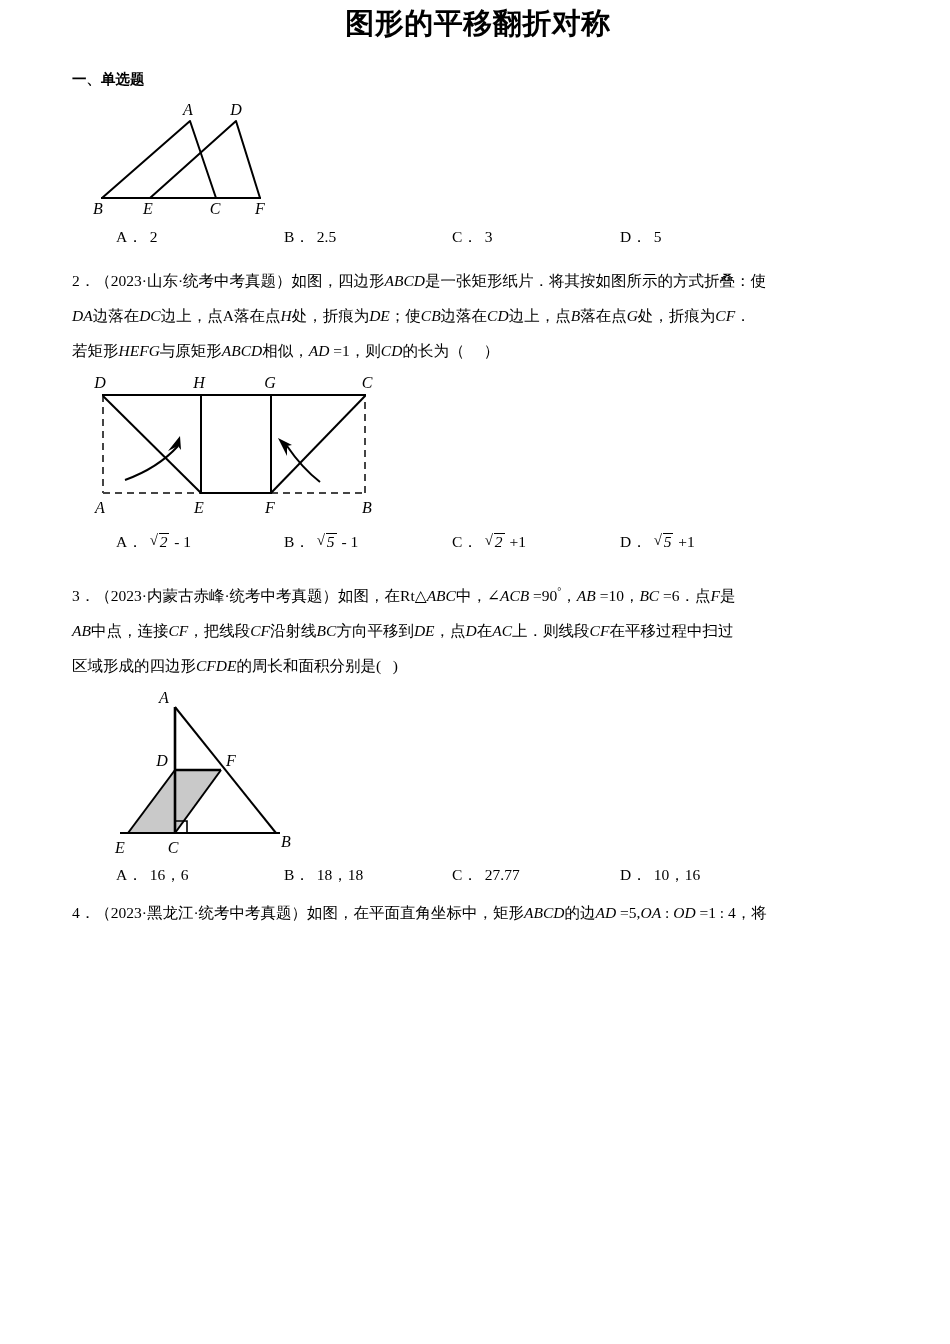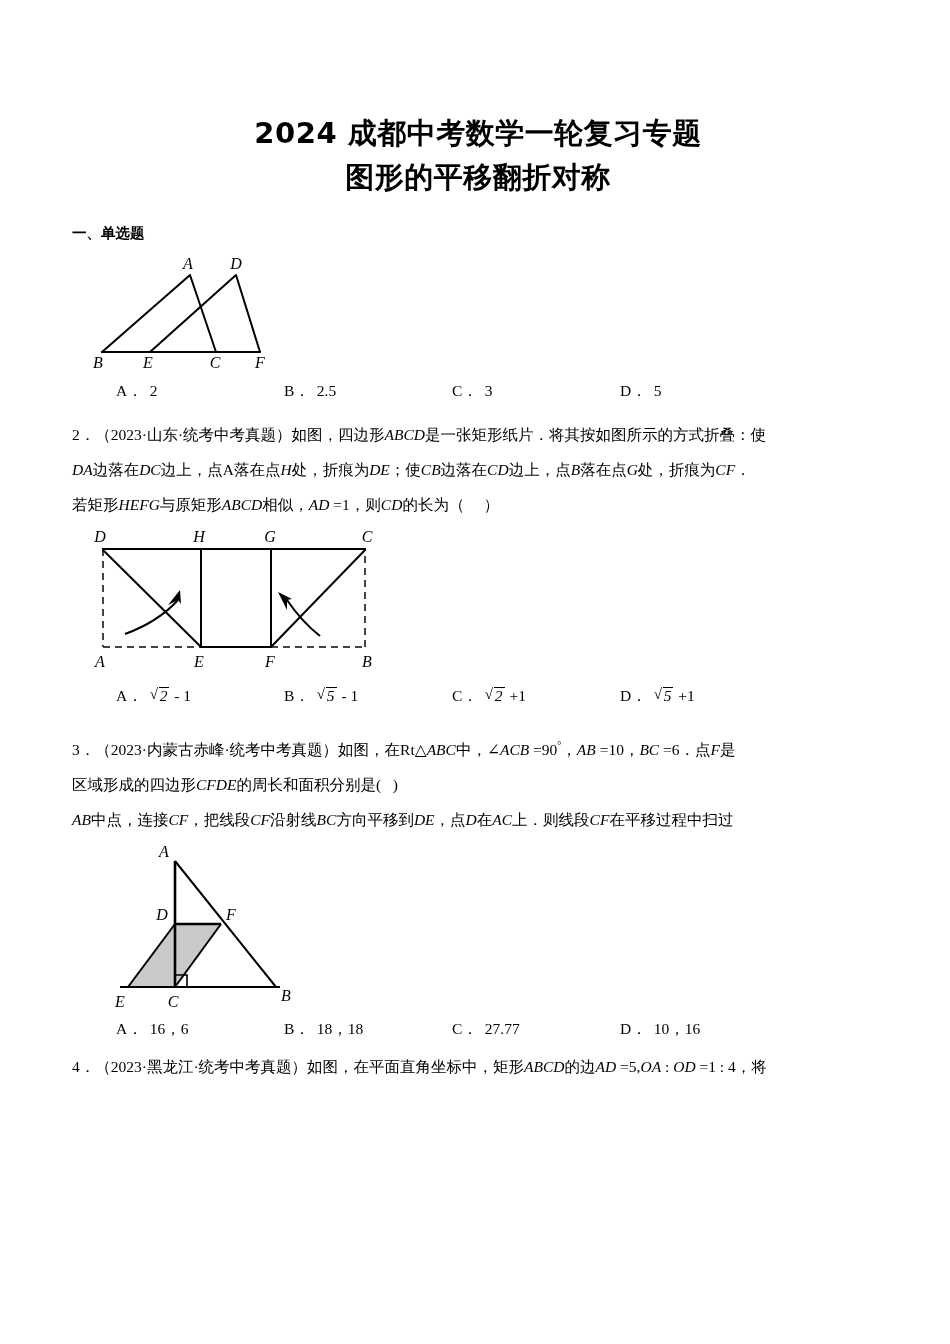--- a/index.html
+++ b/index.html
@@ -112,21 +112,20 @@
     font-style: italic;
     font-size: 16px;
   }
 </style>
 </head>
 <body>
 
 <div class="page">
   <div class="content">
 
-    <div class="doc-title doc-title-1">2024 成都中考数学一轮复习专题</div>
     <div class="doc-title doc-title-2">图形的平移翻折对称</div>
 
     <div class="section-heading">一、单选题</div>
 
     <div>
 
       <div class="figure" style="margin-left:10px;margin-top:2px;">
         <svg width="320" height="122" viewBox="0 0 320 122">
 
           <polyline points="20,105 108,28 134,105" fill="none" stroke="#000" stroke-width="2" stroke-linejoin="round"></polyline>
@@ -226,24 +225,24 @@
           <span class="opt-val"><span class="rad"><span class="radicand">5</span></span><span> +1</span></span>
         </div>
       </div>
     </div>
 
     <div style="margin-top:18px;">
       <div class="qline">
         <span>3．</span><span>（2023·内蒙古赤峰·统考中考真题）</span>如图，在<span class="mn">Rt</span><span class="mi">△ABC</span>中，<span class="mi">∠ACB</span> <span class="mn">=90<span class="sup">°</span></span>，<span class="mi">AB</span> <span class="mn">=10</span>，<span class="mi">BC</span> <span class="mn">=6</span>．点<span class="mi">F</span>是
       </div>
       <div class="qline">
+        <span class="mi">AB</span>中点，连接<span class="mi">CF</span>，把线段<span class="mi">CF</span>沿射线<span class="mi">BC</span>方向平移到<span class="mi">DE</span>，点<span class="mi">D</span>在<span class="mi">AC</span>上．则线段<span class="mi">CF</span>在平移过程中扫过
+      </div>
+      <div class="qline">
         区域形成的四边形<span class="mi">CFDE</span>的周长和面积分别是(&nbsp;&nbsp;&nbsp;)
-      </div>
-      <div class="qline">
-        <span class="mi">AB</span>中点，连接<span class="mi">CF</span>，把线段<span class="mi">CF</span>沿射线<span class="mi">BC</span>方向平移到<span class="mi">DE</span>，点<span class="mi">D</span>在<span class="mi">AC</span>上．则线段<span class="mi">CF</span>在平移过程中扫过
       </div>
 
       <div class="figure" style="margin-left:18px;margin-top:2px;">
         <svg width="320" height="172" viewBox="0 0 320 172">
 
           <polygon points="38,148 85,148 131,85 85,85" fill="#c9c9c9" stroke="none"></polygon>
 
           <line x1="30" y1="148" x2="190" y2="148" stroke="#000" stroke-width="2"></line>
 
           <line x1="85" y1="22" x2="85" y2="148" stroke="#000" stroke-width="2.6"></line>

